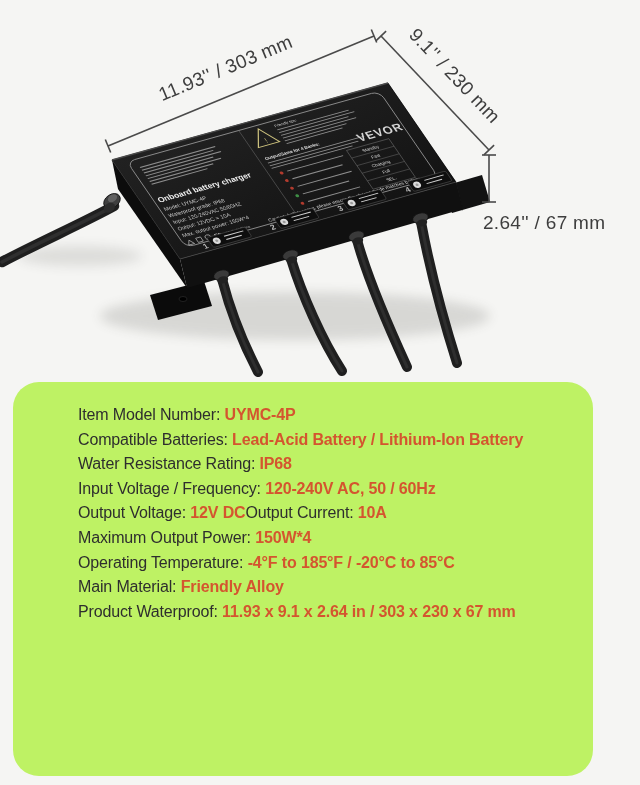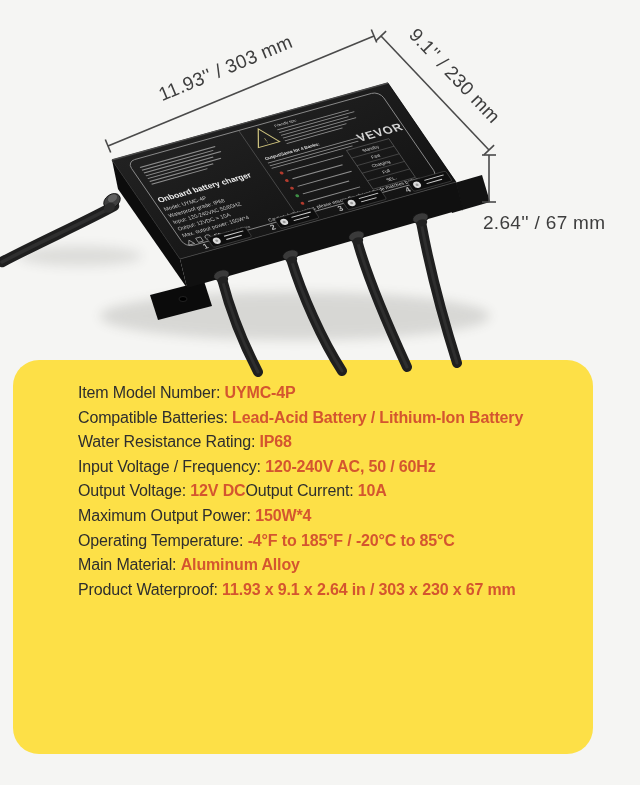--- a/index.html
+++ b/index.html
@@ -2,22 +2,22 @@
 <html><head>
 <meta charset="utf-8">
 <style>
   html,body{margin:0;padding:0;background:#e9e9e7;}
   .stage{
     position:relative;width:640px;height:785px;margin:0 auto;
     background:#F5F5F3;overflow:hidden;
     font-family:"Liberation Sans",sans-serif;
   }
   .card{
-    position:absolute;left:13px;top:360px;width:580px;height:394px;
-    background:#fde047;border-radius:26px;z-index:1;
+    position:absolute;left:13px;top:382px;width:580px;height:394px;
+    background:#bef264;border-radius:26px;z-index:1;
   }
   #spec-list{padding:21px 4px 0 65px;}
   .spec-row{
     font-size:16px;line-height:24.6px;white-space:nowrap;
     letter-spacing:-0.15px;color:#2E2E2E;
   }
   .s-label{font-weight:400;color:#2E2E2E;}
   .s-value{font-weight:700;color:#D4552F;}
   .gap{}
   svg.photo{position:absolute;top:0;left:0;z-index:2;pointer-events:none;}
@@ -33,21 +33,21 @@
 
   <div class="card">
     <div id="spec-list">
         <div class="spec-row"><span class="s-label">Item Model Number: </span><span class="s-value">UYMC-4P</span></div>
         <div class="spec-row"><span class="s-label">Compatible Batteries: </span><span class="s-value">Lead-Acid Battery / Lithium-Ion Battery</span></div>
         <div class="spec-row"><span class="s-label">Water Resistance Rating: </span><span class="s-value">IP68</span></div>
         <div class="spec-row"><span class="s-label">Input Voltage / Frequency: </span><span class="s-value">120-240V AC, 50 / 60Hz</span></div>
         <div class="spec-row"><span class="s-label">Output Voltage: </span><span class="s-value">12V DC</span><span class="s-label gap">Output Current: </span><span class="s-value">10A</span></div>
         <div class="spec-row"><span class="s-label">Maximum Output Power: </span><span class="s-value">150W*4</span></div>
         <div class="spec-row"><span class="s-label">Operating Temperature: </span><span class="s-value">-4°F to 185°F / -20°C to 85°C</span></div>
-        <div class="spec-row"><span class="s-label">Main Material: </span><span class="s-value">Aluminum Alloy</span></div>
+        <div class="spec-row"><span class="s-label">Main Material: </span><span class="s-value">Friendly Alloy</span></div>
         <div class="spec-row"><span class="s-label">Product Waterproof: </span><span class="s-value">11.93 x 9.1 x 2.64 in / 303 x 230 x 67 mm</span></div>
       </div>
   </div>
 
   <svg class="photo" width="640" height="378" viewBox="0 0 640 378">
     <defs>
       <linearGradient id="gTop" x1="0" y1="0" x2="1" y2="1">
         <stop offset="0" stop-color="#272727"></stop>
           <stop offset="1" stop-color="#0d0d0d"></stop>
       </linearGradient>

